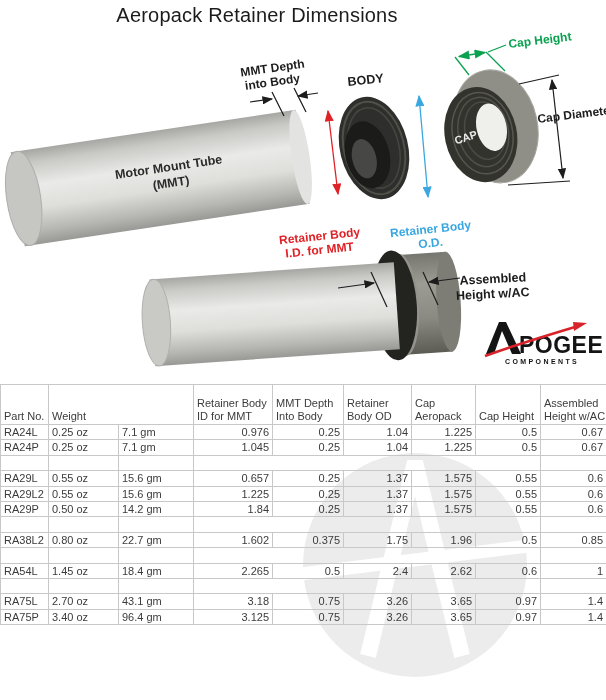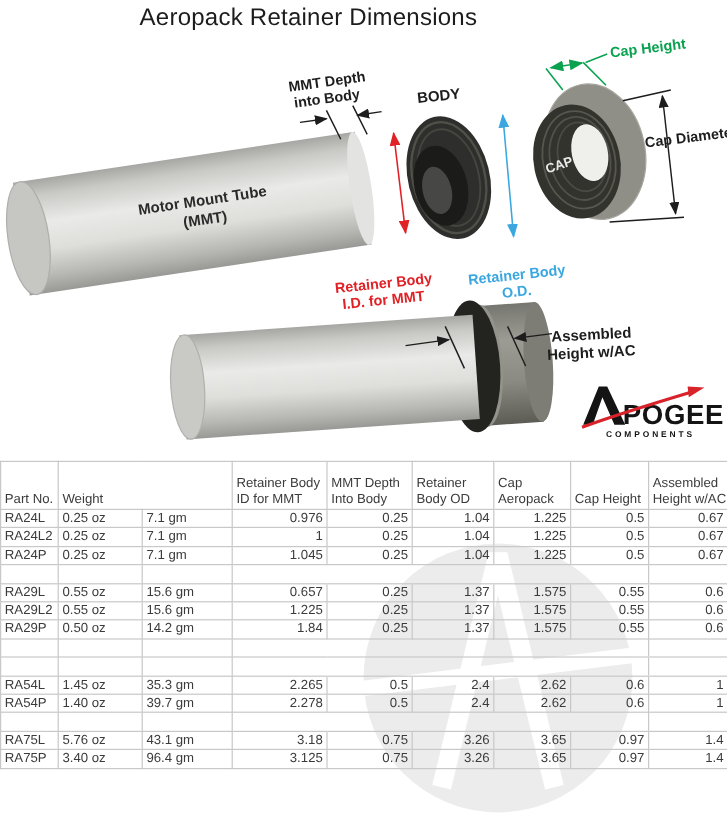--- a/index.html
+++ b/index.html
@@ -213,31 +213,20 @@
             <td class="c1">0.25 oz</td>
             <td class="c2">7.1 gm</td>
             <td class="c3">0.976</td>
             <td class="c4">0.25</td>
             <td class="c5">1.04</td>
             <td class="c6">1.225</td>
             <td class="c7">0.5</td>
             <td class="c8">0.67</td>
           </tr>
           <tr>
-            <td class="c0">RA24L2</td>
-            <td class="c1">0.25 oz</td>
-            <td class="c2">7.1 gm</td>
-            <td class="c3">1</td>
-            <td class="c4">0.25</td>
-            <td class="c5">1.04</td>
-            <td class="c6">1.225</td>
-            <td class="c7">0.5</td>
-            <td class="c8">0.67</td>
-          </tr>
-          <tr>
             <td class="c0">RA24P</td>
             <td class="c1">0.25 oz</td>
             <td class="c2">7.1 gm</td>
             <td class="c3">1.045</td>
             <td class="c4">0.25</td>
             <td class="c5">1.04</td>
             <td class="c6">1.225</td>
             <td class="c7">0.5</td>
             <td class="c8">0.67</td>
           </tr>
@@ -289,67 +278,67 @@
             <td class="c0"></td>
             <td class="c1"></td>
             <td class="c2"></td>
             <td class="c3"></td>
             <td class="c4"></td>
             <td class="c5"></td>
             <td class="c6"></td>
             <td class="c7"></td>
             <td class="c8"></td>
           </tr>
+          <tr>
+            <td class="c0">RA38L2</td>
+            <td class="c1">0.80 oz</td>
+            <td class="c2">22.7 gm</td>
+            <td class="c3">1.602</td>
+            <td class="c4">0.375</td>
+            <td class="c5">1.75</td>
+            <td class="c6">1.96</td>
+            <td class="c7">0.5</td>
+            <td class="c8">0.85</td>
+          </tr>
           <tr class="blank">
             <td class="c0"></td>
             <td class="c1"></td>
             <td class="c2"></td>
             <td class="c3"></td>
             <td class="c4"></td>
             <td class="c5"></td>
             <td class="c6"></td>
             <td class="c7"></td>
             <td class="c8"></td>
           </tr>
           <tr>
             <td class="c0">RA54L</td>
             <td class="c1">1.45 oz</td>
-            <td class="c2">35.3 gm</td>
+            <td class="c2">18.4 gm</td>
             <td class="c3">2.265</td>
-            <td class="c4">0.5</td>
-            <td class="c5">2.4</td>
-            <td class="c6">2.62</td>
-            <td class="c7">0.6</td>
-            <td class="c8">1</td>
-          </tr>
-          <tr>
-            <td class="c0">RA54P</td>
-            <td class="c1">1.40 oz</td>
-            <td class="c2">39.7 gm</td>
-            <td class="c3">2.278</td>
             <td class="c4">0.5</td>
             <td class="c5">2.4</td>
             <td class="c6">2.62</td>
             <td class="c7">0.6</td>
             <td class="c8">1</td>
           </tr>
           <tr class="blank">
             <td class="c0"></td>
             <td class="c1"></td>
             <td class="c2"></td>
             <td class="c3"></td>
             <td class="c4"></td>
             <td class="c5"></td>
             <td class="c6"></td>
             <td class="c7"></td>
             <td class="c8"></td>
           </tr>
           <tr>
             <td class="c0">RA75L</td>
-            <td class="c1">5.76 oz</td>
+            <td class="c1">2.70 oz</td>
             <td class="c2">43.1 gm</td>
             <td class="c3">3.18</td>
             <td class="c4">0.75</td>
             <td class="c5">3.26</td>
             <td class="c6">3.65</td>
             <td class="c7">0.97</td>
             <td class="c8">1.4</td>
           </tr>
           <tr>
             <td class="c0">RA75P</td>

